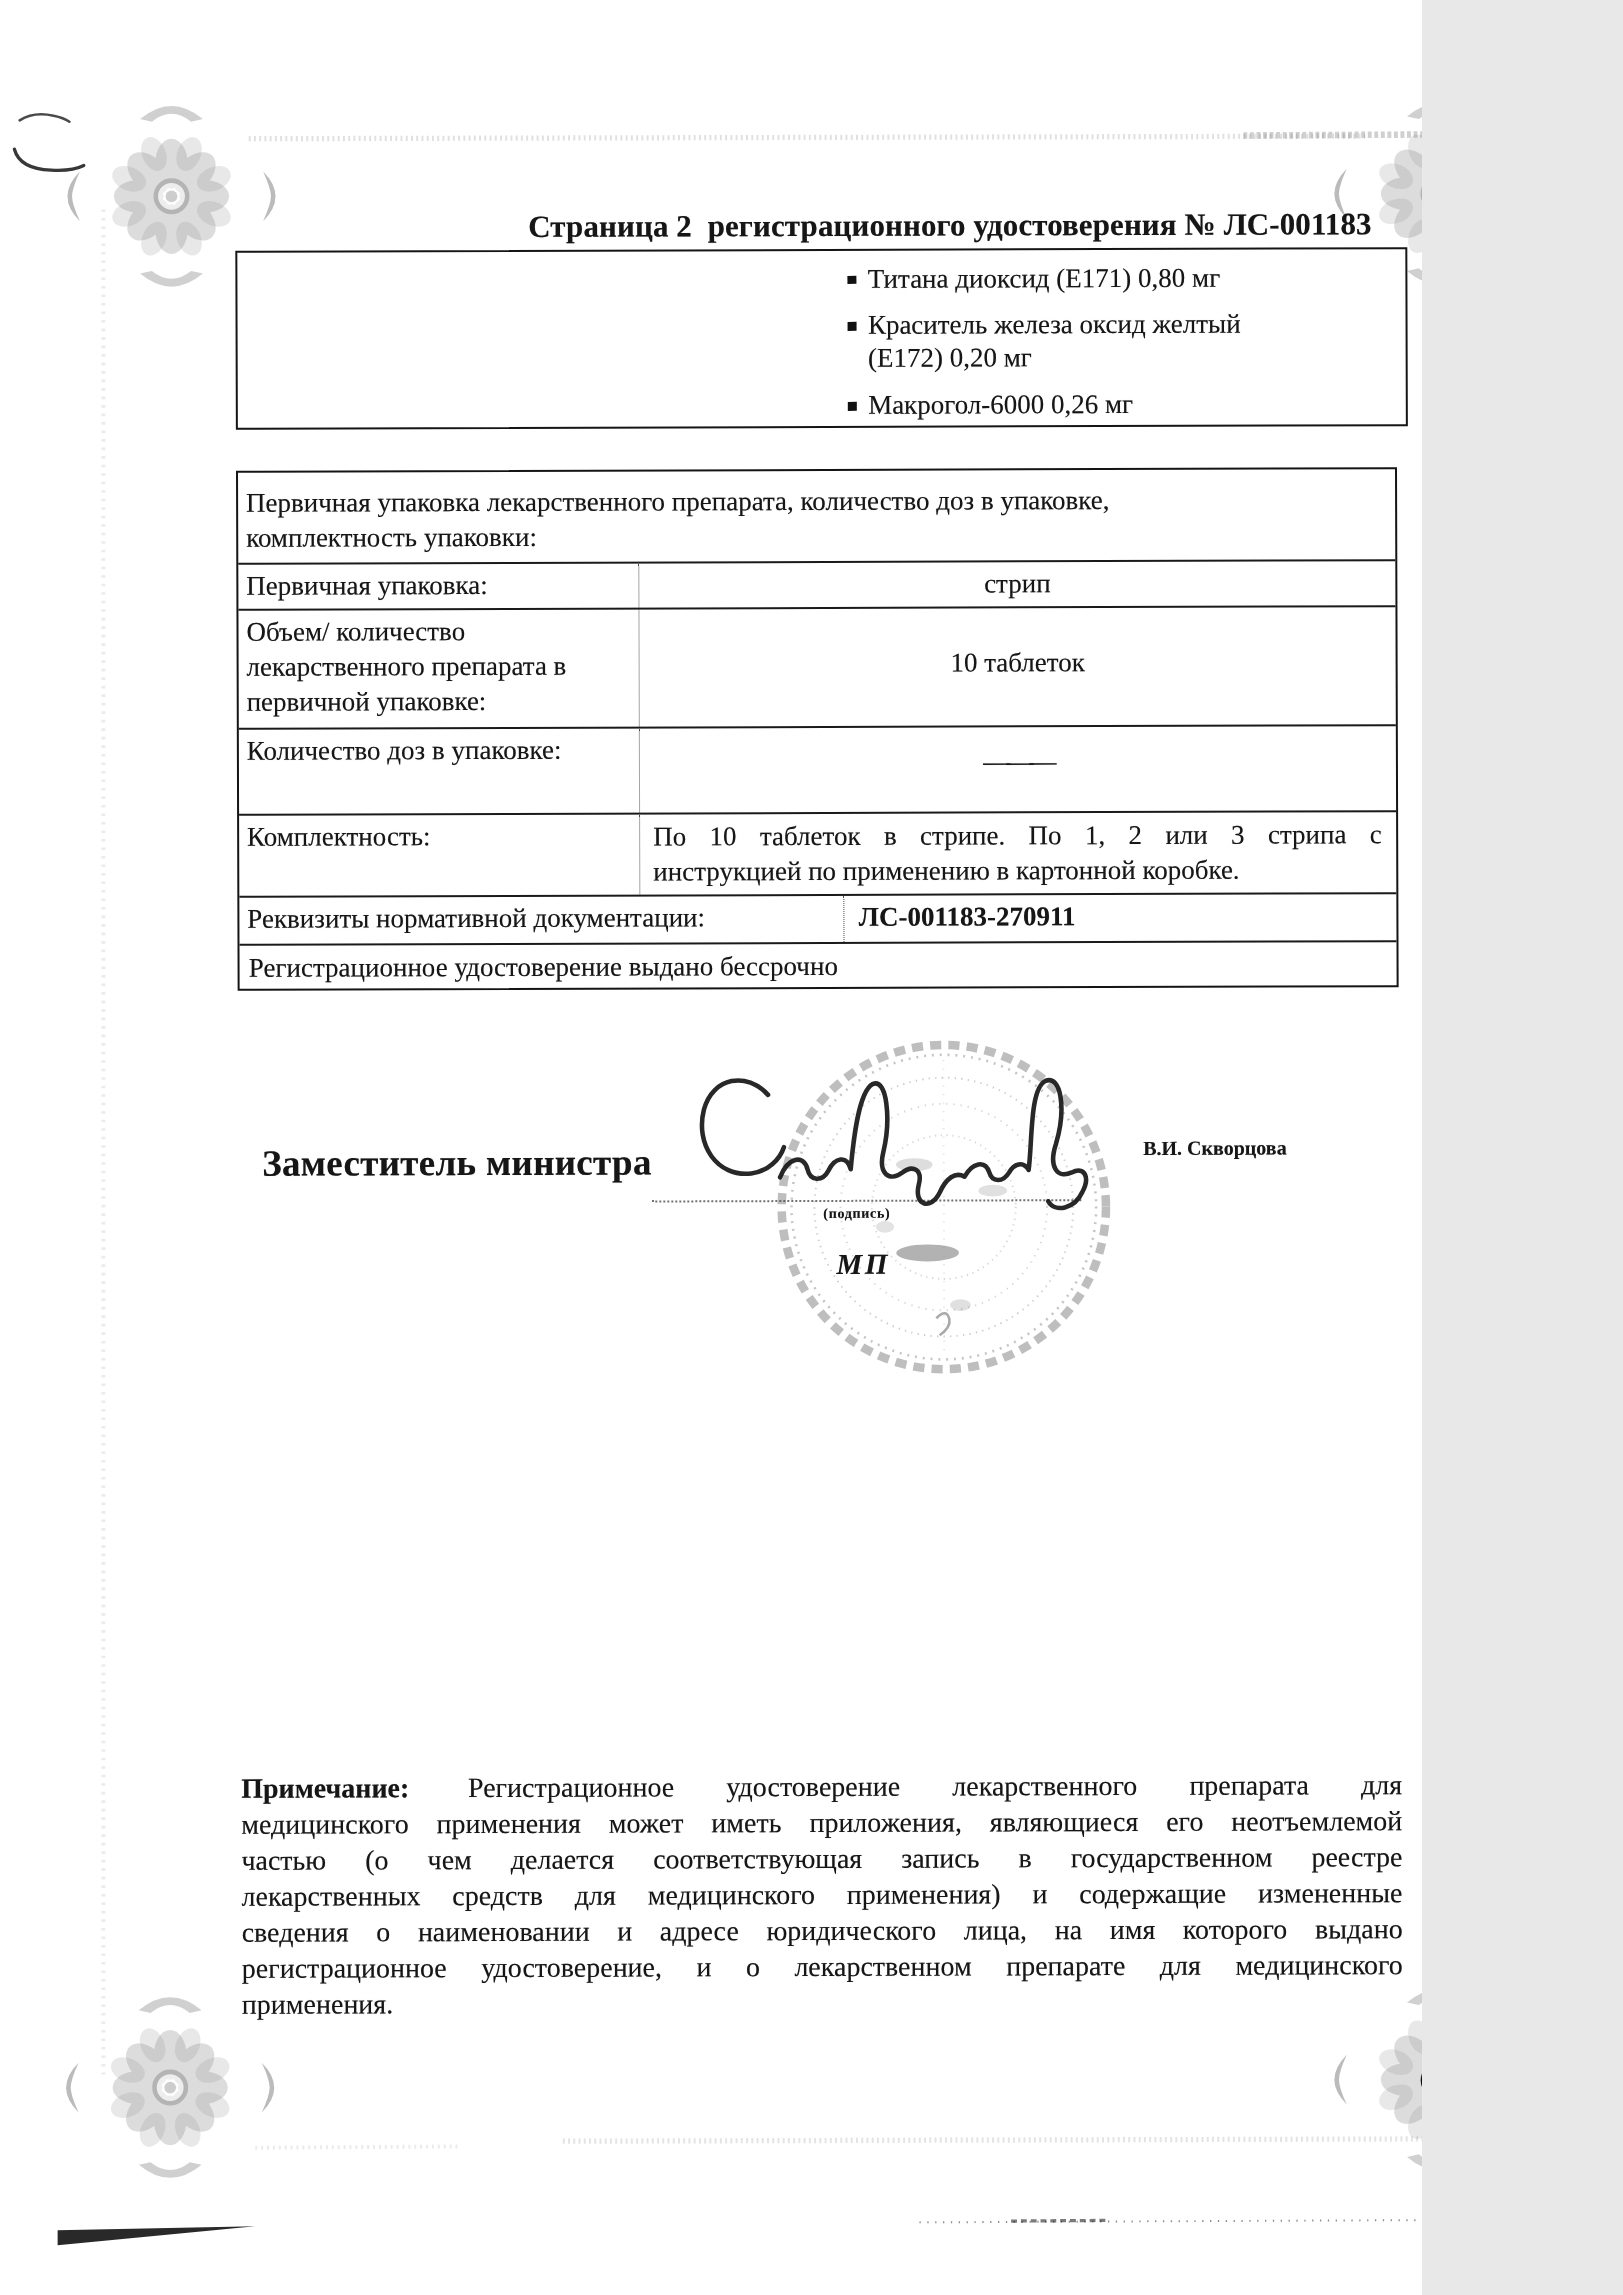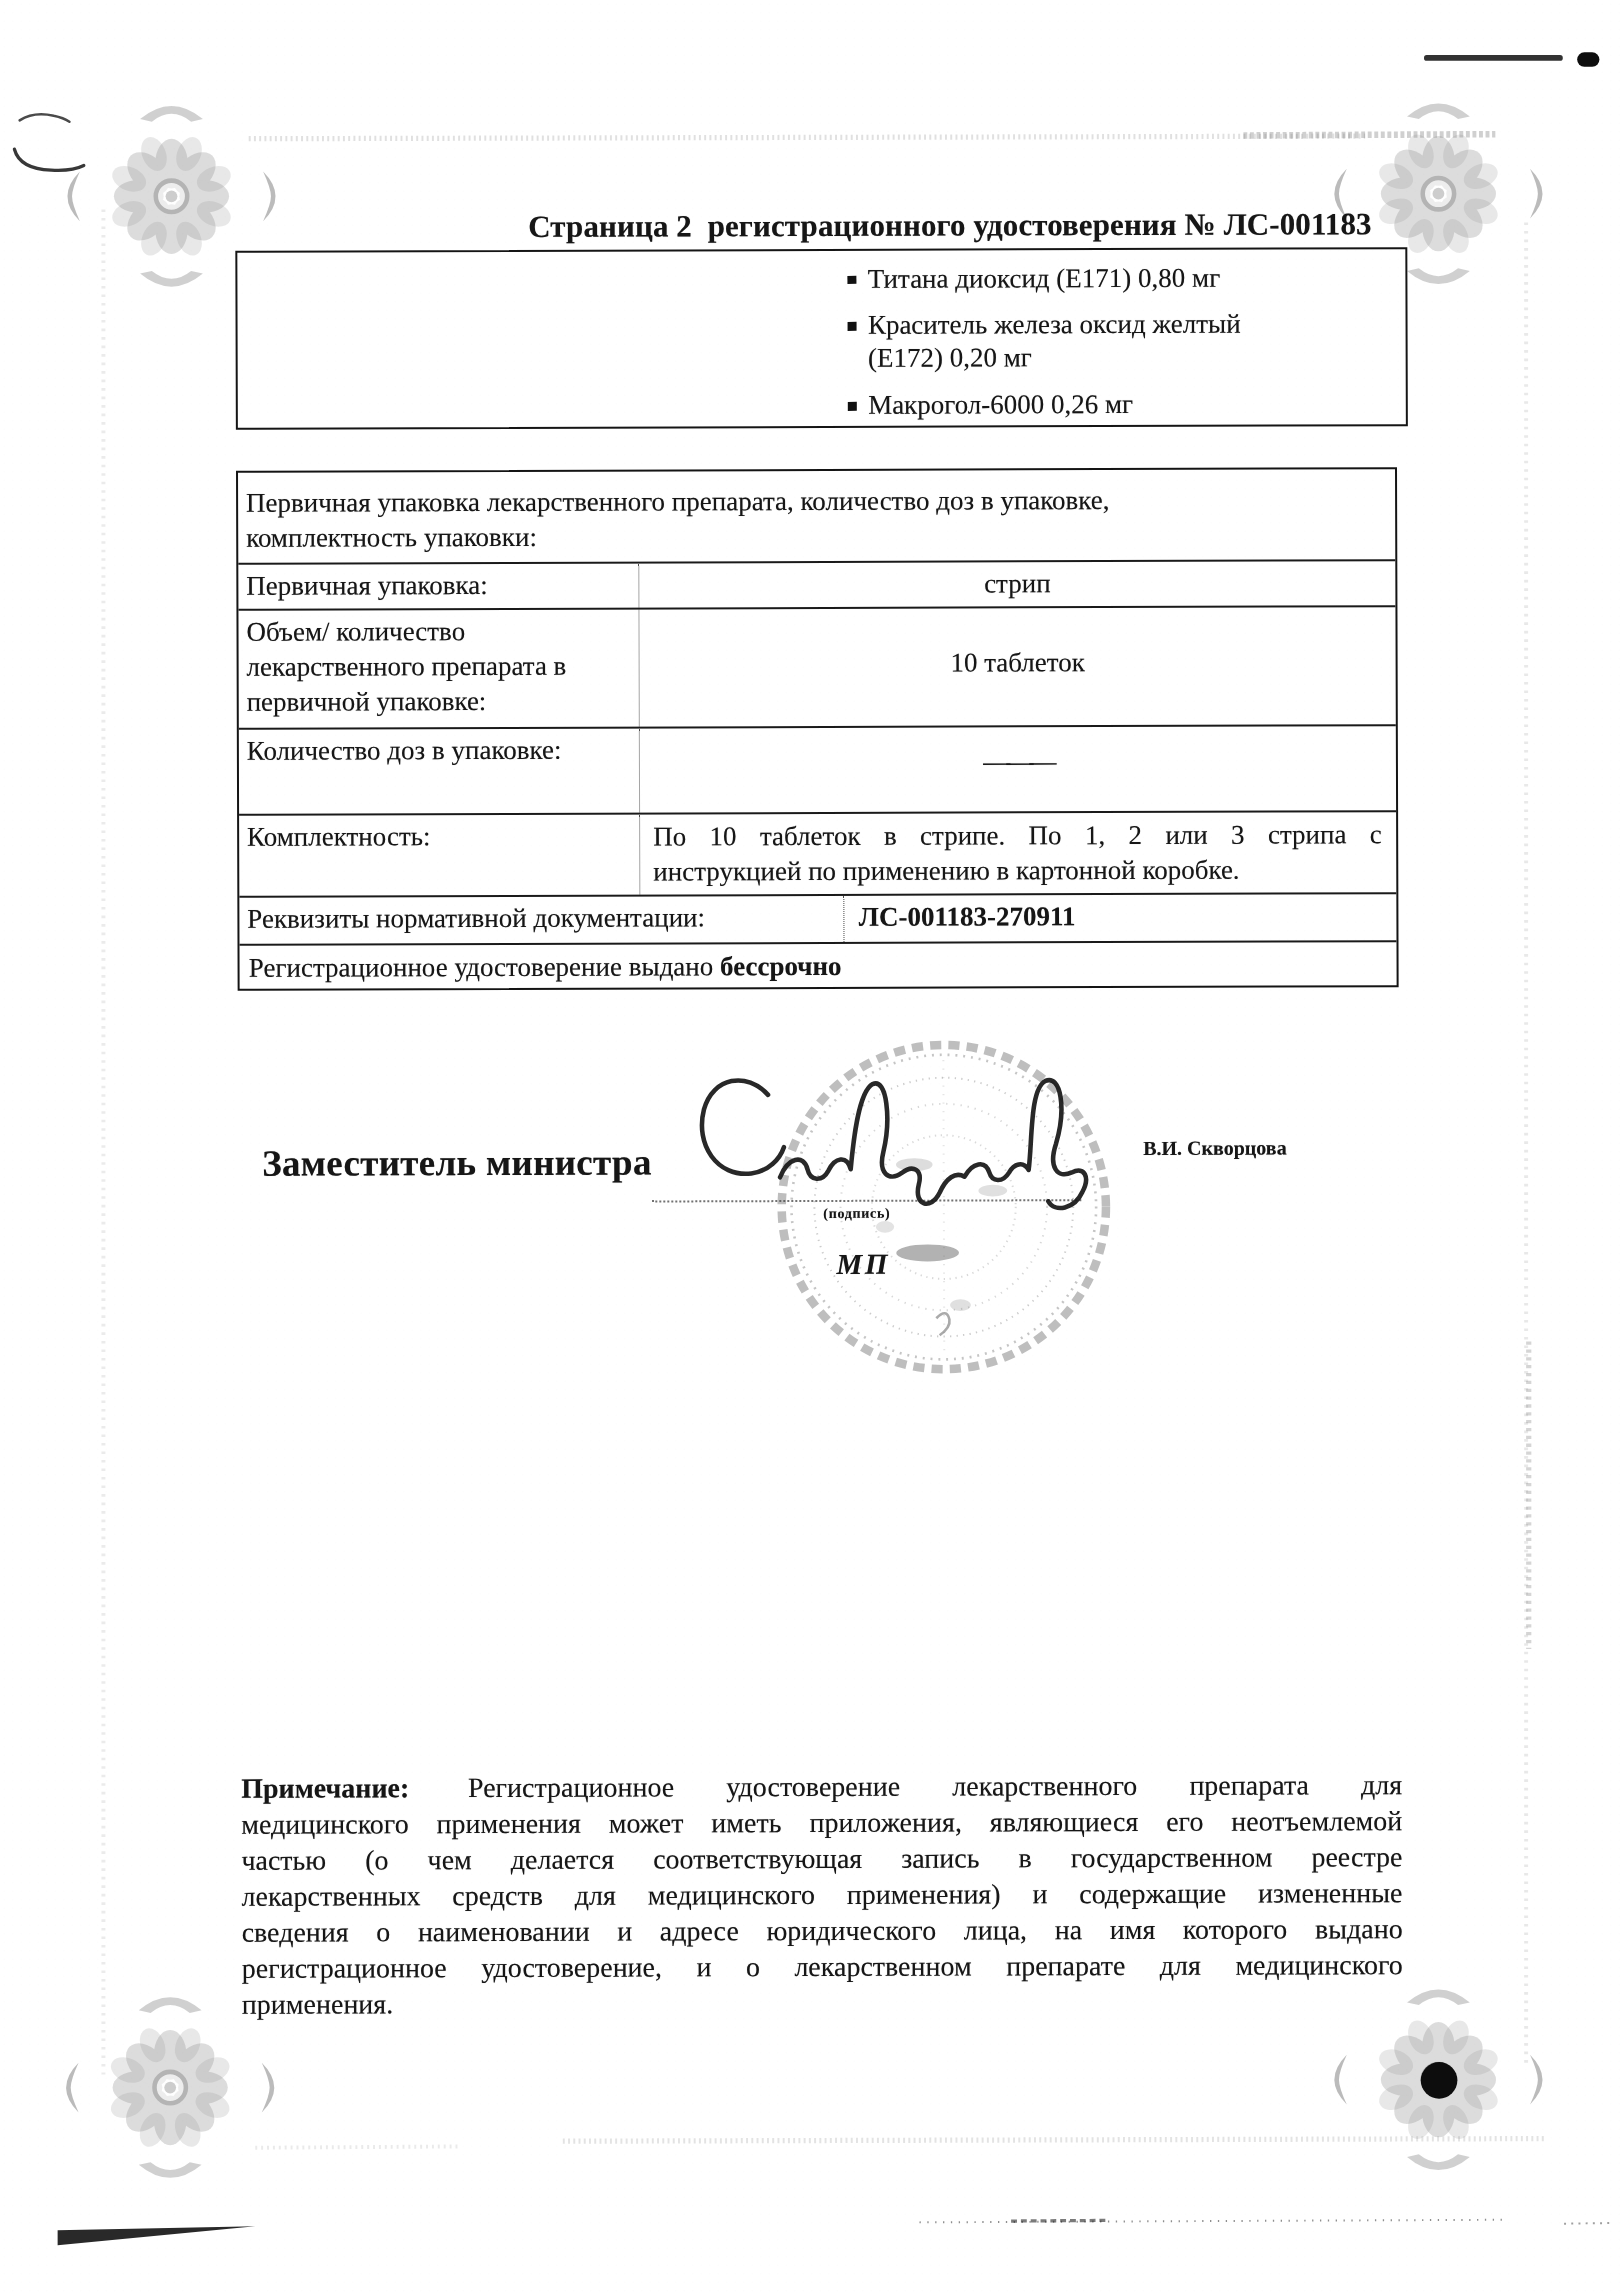--- a/index.html
+++ b/index.html
@@ -1,17 +1,17 @@
 <!DOCTYPE html>
 <html style="font-size:10.5px"><head>
 <meta charset="utf-8">
 <style>
   html,body{margin:0;padding:0;background:#e8e8e8;}
   .page{
-    position:relative;width:1623px;height:2295px;background:#ffffff;
+    position:relative;width:1422px;height:2295px;background:#ffffff;
     font-family:"Liberation Serif",serif;color:#161616;overflow:hidden;
     background-image:radial-gradient(rgba(0,0,0,0.016) 0.7px, transparent 0.9px);
     background-size:8.5px 8.5px;
   }
   .tilt{position:absolute;left:0;top:0;width:1623px;height:2295px;
     transform:rotate(-0.18deg);transform-origin:812px 785px;
     text-shadow:0 0 0.7px rgba(20,20,20,.45);}
   .abs{position:absolute;box-sizing:border-box;}
 
   .title{left:530px;top:208px;font-size:31px;font-weight:600;letter-spacing:0.1px;white-space:pre;}
@@ -32,21 +32,21 @@
   .h1{height:46px}.h2{height:119px}.h3{height:86px}.h4{height:82px}.h5{height:48px}.h6{height:43px}
   .t-label{flex:0 0 401px;border-right:1.3px dotted #4a4a4a;padding:3.9px 7.9px;box-sizing:border-box;}
   .t-label .narrow{display:block;max-width:340px;}
   .t-value{flex:1;text-align:center;padding:3.9px 7.9px;box-sizing:border-box;}
   .t-value.vleft{text-align:left;padding:5.2px 14.4px 5.2px 13px;}
   .jline{text-align:justify;text-align-last:justify;text-justify:inter-word;}
   .row5 .t-label{flex:0 0 605px;}
   .row5 .t-value{text-align:left;padding-left:14.4px;font-weight:700;}
   .row6{display:block;padding:5.2px 9.2px;}
   .dash-val{letter-spacing:-3.9px;padding-top:17px;}
-  .bold{font-weight:700;margin-top:12px;}
+  .bold{font-weight:400;margin-top:12px;}
 
   
   .minister{left:261px;top:1140px;font-size:37px;font-weight:700;letter-spacing:0.3px;}
   .signer{left:1142px;top:1138px;font-size:20px;font-weight:700;}
   .sigline{left:651px;top:1200px;width:429px;height:0;border-top:2px dotted #4f4f4f;opacity:.8;}
   .sigcap{left:822px;top:1206px;font-size:14px;font-weight:600;letter-spacing:0.7px;}
   .seal-abbr{left:835px;top:1248px;font-size:29px;font-weight:600;letter-spacing:2.6px;font-style:italic;}
 
   
   .note{left:238px;top:1769px;width:1161px;font-size:28px;}

